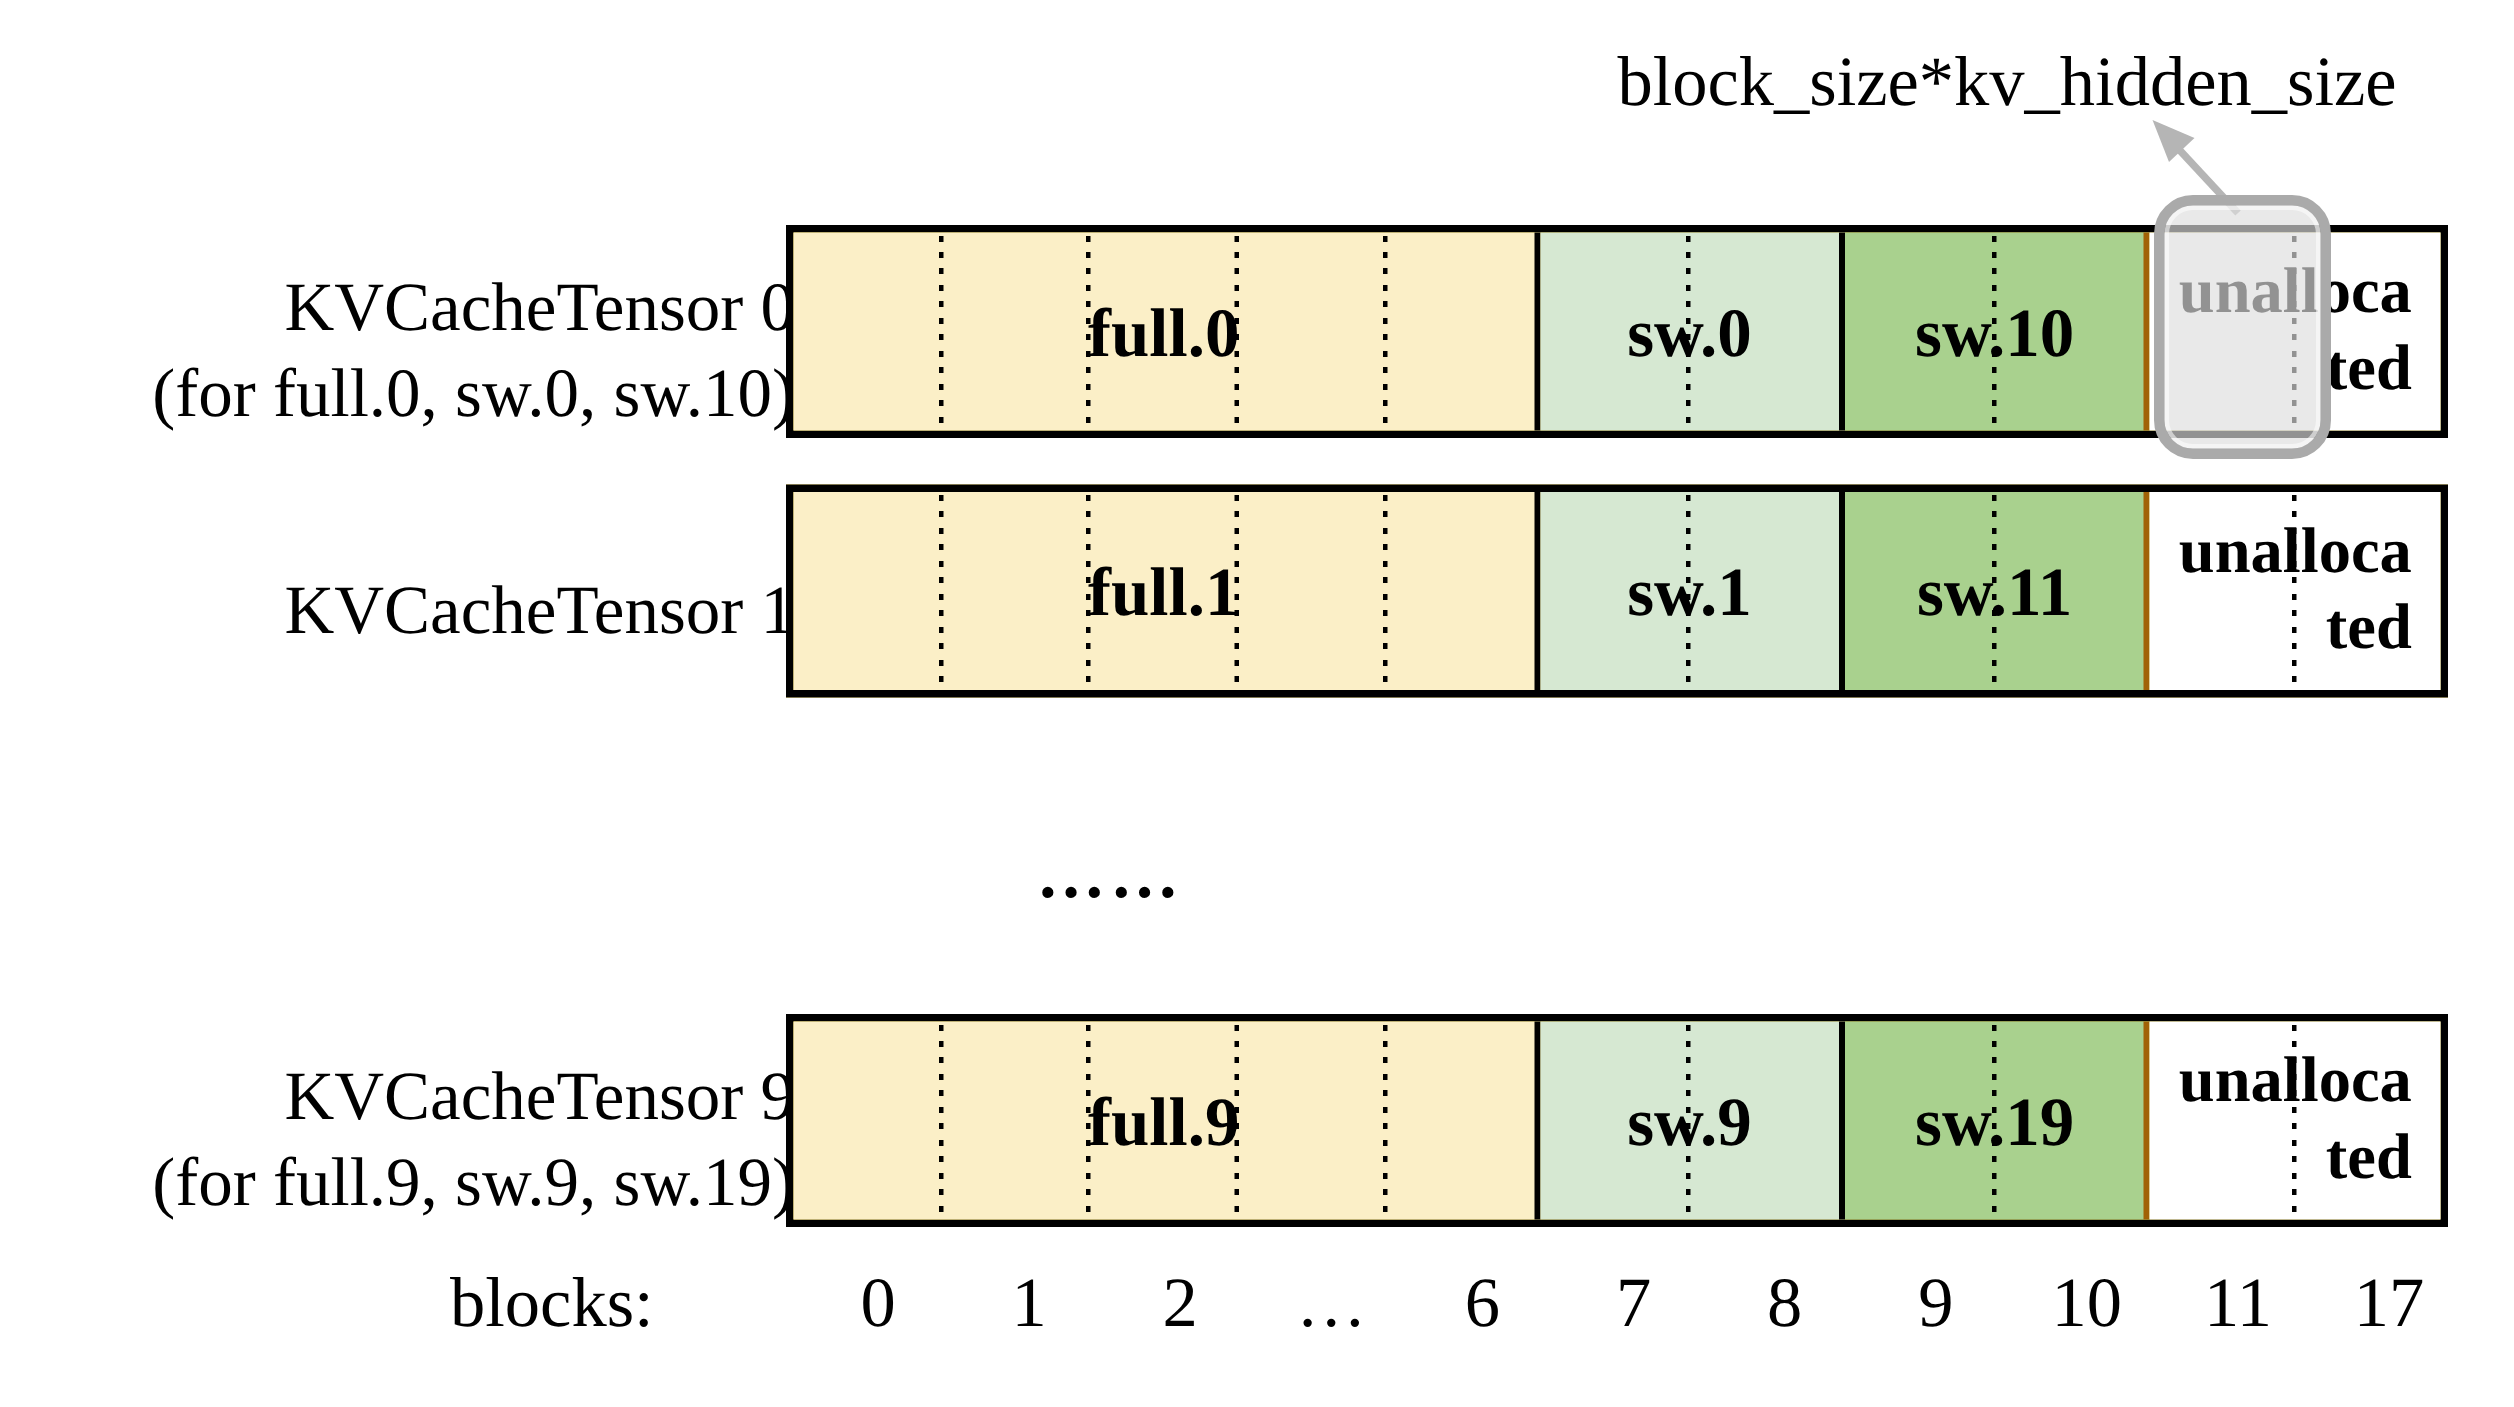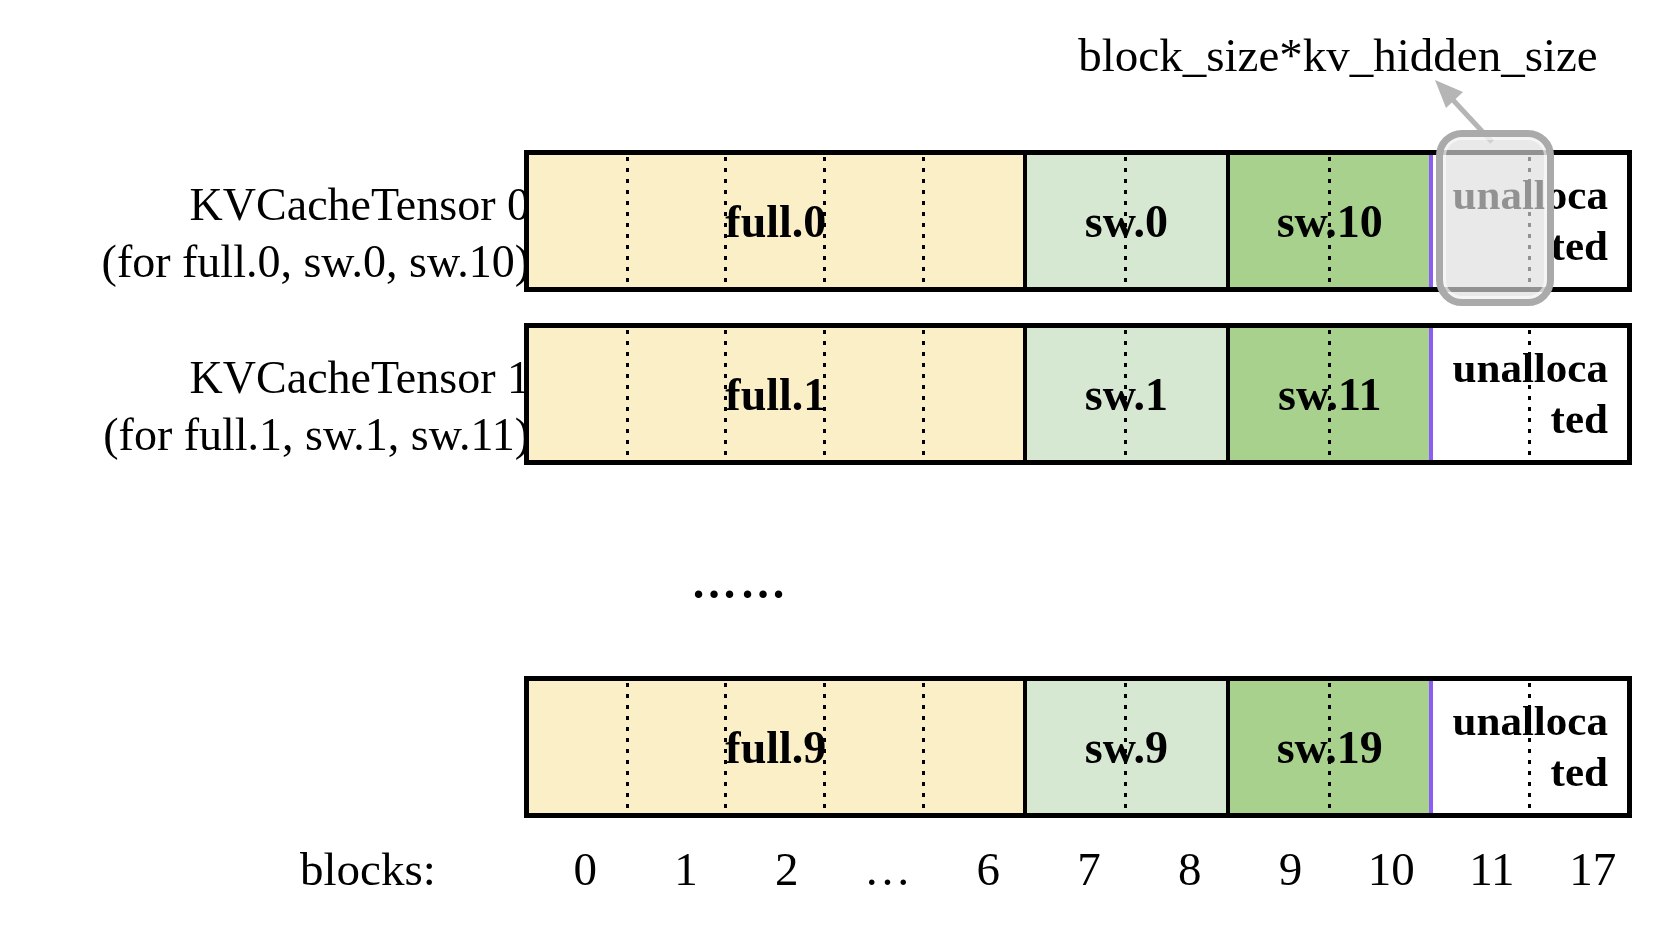--- a/index.html
+++ b/index.html
@@ -22,21 +22,21 @@
     font-size:46px;line-height:57px;text-align:center;white-space:nowrap;
   }
   .bar{
     position:absolute;left:524px;top:0;width:1108px;height:142px;
     border:5px solid #000;box-sizing:border-box;display:flex;background:#fde047;
   }
   .seg{position:relative;height:100%;box-sizing:border-box;
     display:flex;align-items:center;justify-content:center;}
   .seg-full{flex:500 0 0;background:var(--c-full-block,#FBEFC7);border-right:4px solid #000;}
   .seg-sw  {flex:202 0 0;background:var(--c-sw-block,#D6E8D2);border-right:4px solid #000;justify-content:center;}
-  .seg-sw2 {flex:202 0 0;background:var(--c-sw2-block,#A9D18E);border-right:4px solid #8b5cf6;}
+  .seg-sw2 {flex:202 0 0;background:var(--c-sw2-block,#A9D18E);border-right:4px solid #a16207;}
   .seg-un  {flex:196 0 0;background:#fff;}
   .seg-label{font-weight:bold;font-size:46px;white-space:nowrap;z-index:2;}
   .seg-un .seg-label{font-size:43px;line-height:1.18;text-align:right;white-space:normal;}
   .dotline{
     position:absolute;top:2px;bottom:2px;width:3px;z-index:1;
     background:repeating-linear-gradient(to bottom,#000 0 4px,transparent 4px 11px);
   }
   .d20{left:calc(20% - 2px);} .d40{left:calc(40% - 2px);}
   .d60{left:calc(60% - 2px);} .d80{left:calc(80% - 2px);} .d50{left:calc(50% - 2px);}
   
@@ -98,21 +98,20 @@
         <span class="seg-label">unalloca<br>ted</span>
       </div>
     </div>
   </div>
 
   <div class="highlight-box"></div>
 
   <div class="tensor-row row-1">
     <div class="row-label">
       <div>KVCacheTensor 1</div>
-      <div>(for full.1, sw.1, sw.11)</div>
     </div>
     <div class="bar">
       <div class="seg seg-full">
         <span class="dotline d20"></span>
         <span class="dotline d40"></span>
         <span class="dotline d60"></span>
         <span class="dotline d80"></span>
         <span class="seg-label">full.1</span>
       </div>
       <div class="seg seg-sw">
@@ -126,20 +125,24 @@
       <div class="seg seg-un">
         <span class="dotline d50"></span>
         <span class="seg-label">unalloca<br>ted</span>
       </div>
     </div>
   </div>
 
   <div class="ellipsis-row">……</div>
 
   <div class="tensor-row row-9">
+    <div class="row-label">
+      <div>KVCacheTensor 9</div>
+      <div>(for full.9, sw.9, sw.19)</div>
+    </div>
     <div class="bar">
       <div class="seg seg-full">
         <span class="dotline d20"></span>
         <span class="dotline d40"></span>
         <span class="dotline d60"></span>
         <span class="dotline d80"></span>
         <span class="seg-label">full.9</span>
       </div>
       <div class="seg seg-sw">
         <span class="dotline d50"></span>

